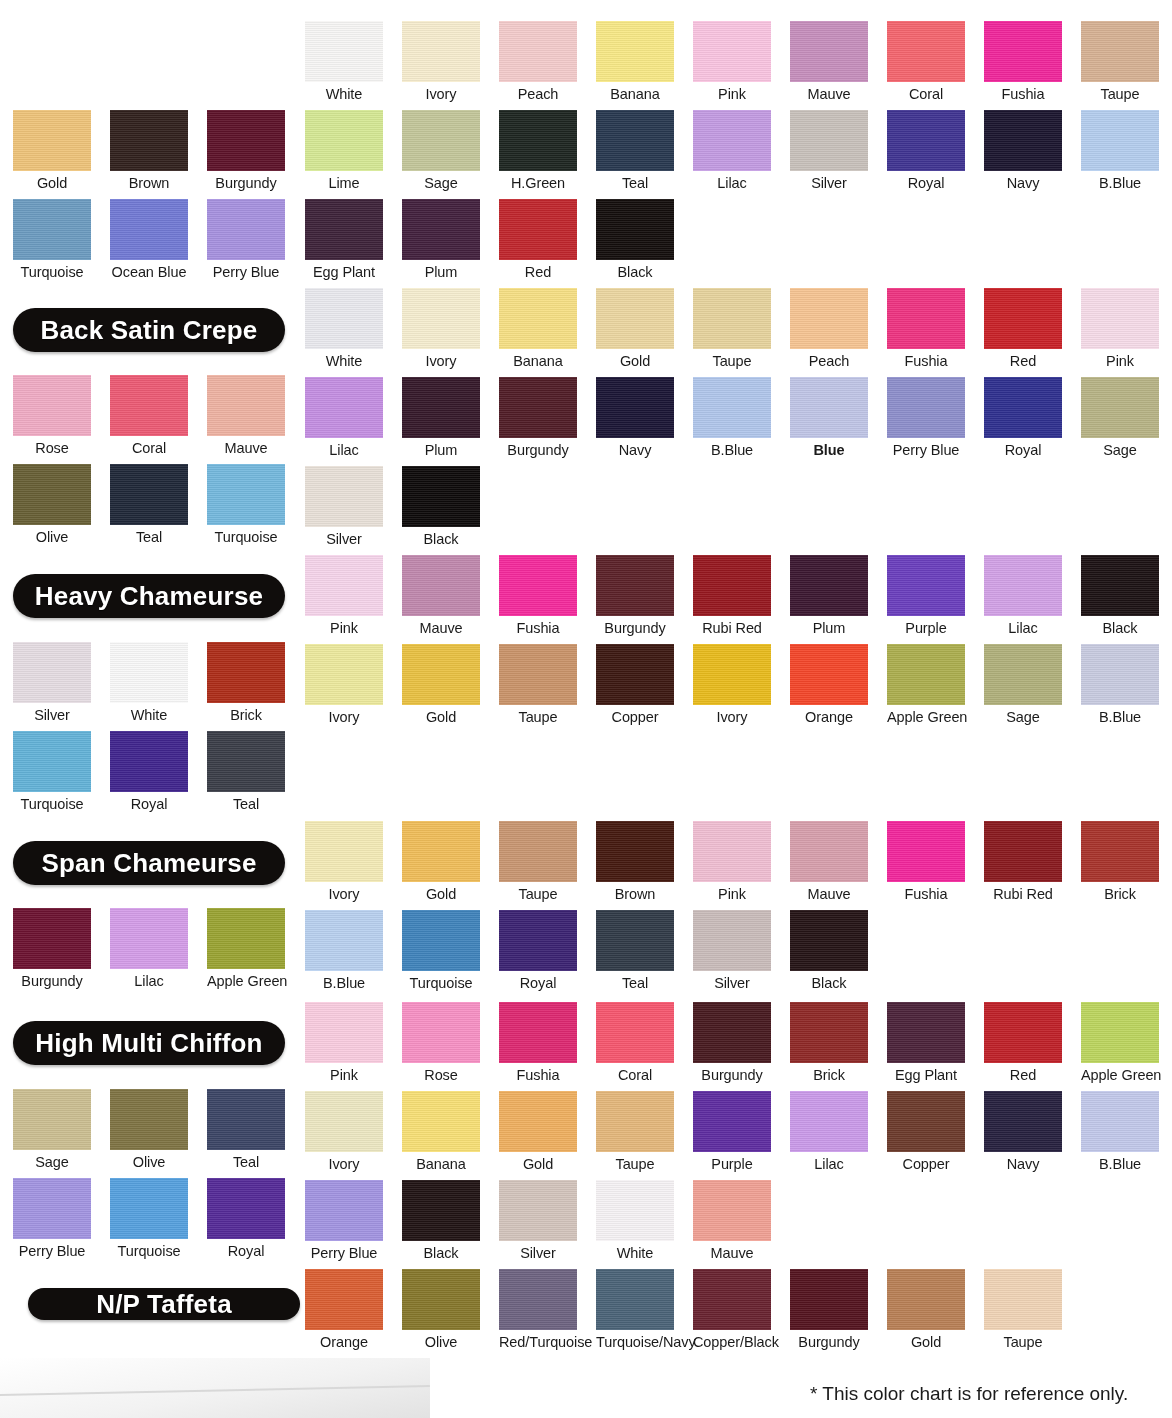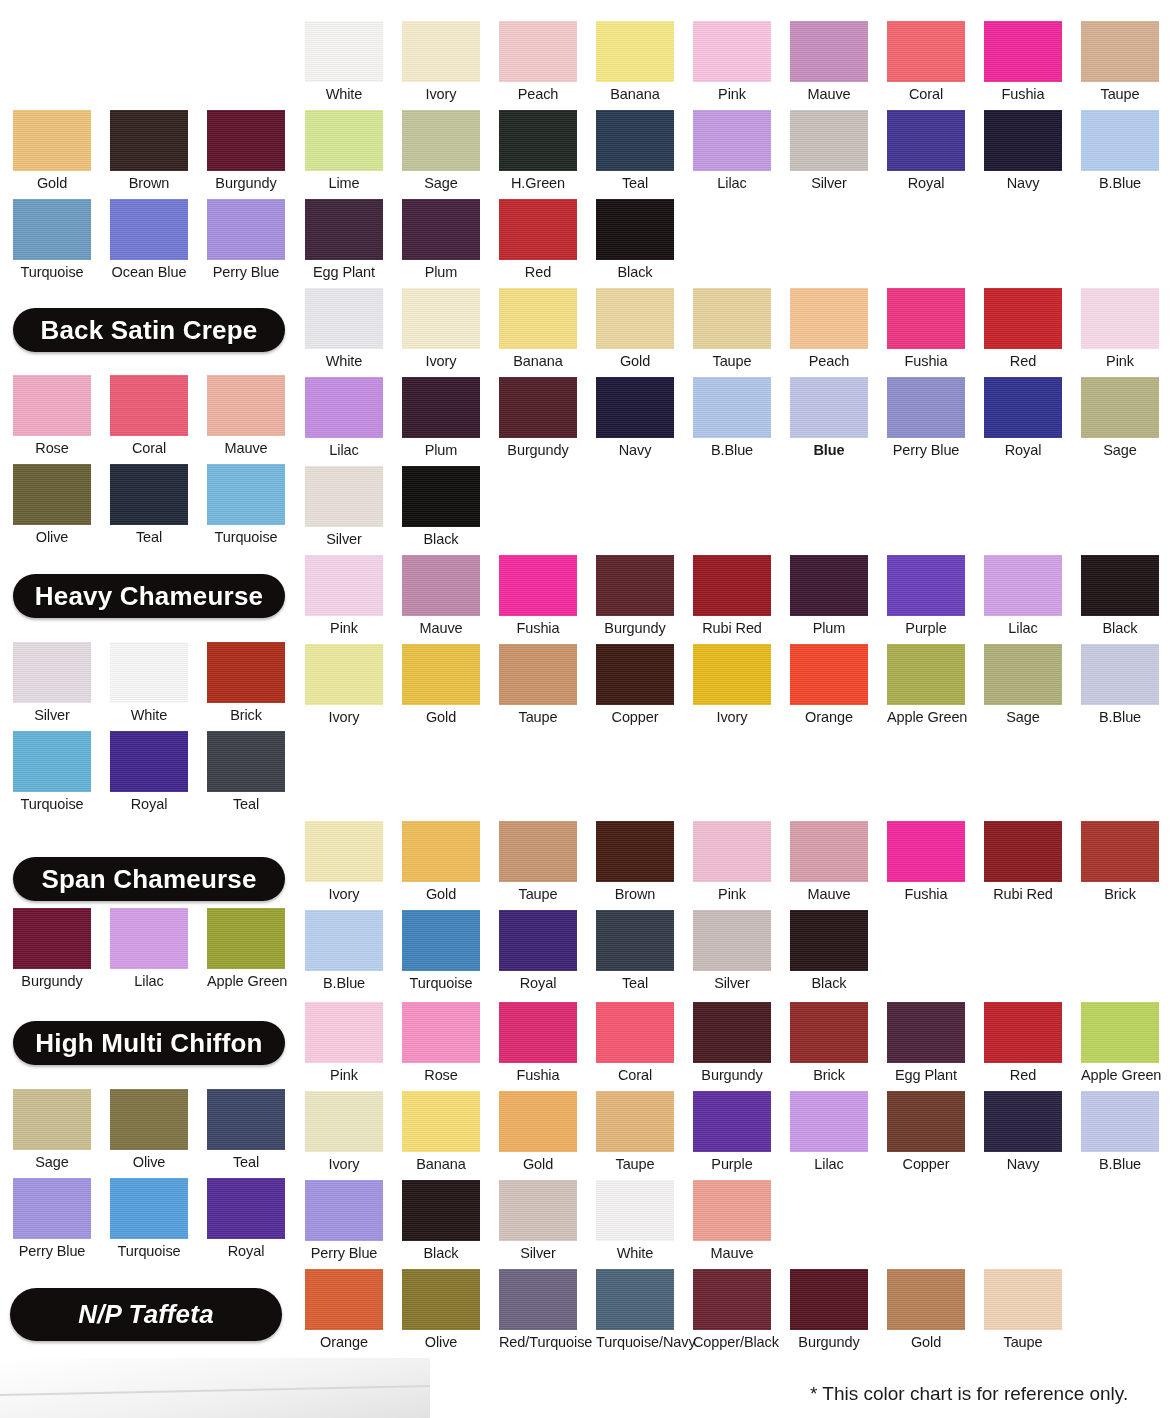--- a/index.html
+++ b/index.html
@@ -391,21 +391,21 @@
       <span class="lbl">Apple Green</span>
     </div>
     <div class="cell" style="left: 984px; top: 644px;">
       <span class="sw" style="background: rgb(176, 176, 123);"></span>
       <span class="lbl">Sage</span>
     </div>
     <div class="cell" style="left: 1081px; top: 644px;">
       <span class="sw" style="background: rgb(200, 203, 224);"></span>
       <span class="lbl">B.Blue</span>
     </div>
-    <div class="badge pill" style="left: 13px; top: 841px; width: 272px; height: 44px; font-size: 26px; margin-top: 16px;">Span Chameurse</div>
+    <div class="badge pill" style="left: 13px; top: 841px; width: 272px; height: 44px; font-size: 26px;">Span Chameurse</div>
     <div class="cell" style="left: 13px; top: 908px;">
       <span class="sw" style="background: rgb(108, 18, 48);"></span>
       <span class="lbl">Burgundy</span>
     </div>
     <div class="cell" style="left: 110px; top: 908px;">
       <span class="sw" style="background: rgb(212, 157, 232);"></span>
       <span class="lbl">Lilac</span>
     </div>
     <div class="cell" style="left: 207px; top: 908px;">
       <span class="sw" style="background: rgb(154, 163, 50);"></span>
@@ -581,21 +581,21 @@
       <span class="lbl">Silver</span>
     </div>
     <div class="cell" style="left: 596px; top: 1180px;">
       <span class="sw" style="background: rgb(245, 242, 244);"></span>
       <span class="lbl">White</span>
     </div>
     <div class="cell" style="left: 693px; top: 1180px;">
       <span class="sw" style="background: rgb(240, 160, 148);"></span>
       <span class="lbl">Mauve</span>
     </div>
-    <div class="badge pill" style="left: 10px; top: 1288px; width: 272px; height: 53px; font-size: 26px; font-style: italic;">N/P Taffeta</div>
+    <div class="badge pill" style="left: 28px; top: 1288px; width: 272px; height: 32px; font-size: 26px;">N/P Taffeta</div>
     <div class="cell" style="left: 305px; top: 1269px;">
       <span class="sw" style="background: rgb(218, 94, 50);"></span>
       <span class="lbl">Orange</span>
     </div>
     <div class="cell" style="left: 402px; top: 1269px;">
       <span class="sw" style="background: rgb(134, 119, 43);"></span>
       <span class="lbl">Olive</span>
     </div>
     <div class="cell" style="left: 499px; top: 1269px;">
       <span class="sw" style="background: rgb(109, 99, 128);"></span>

